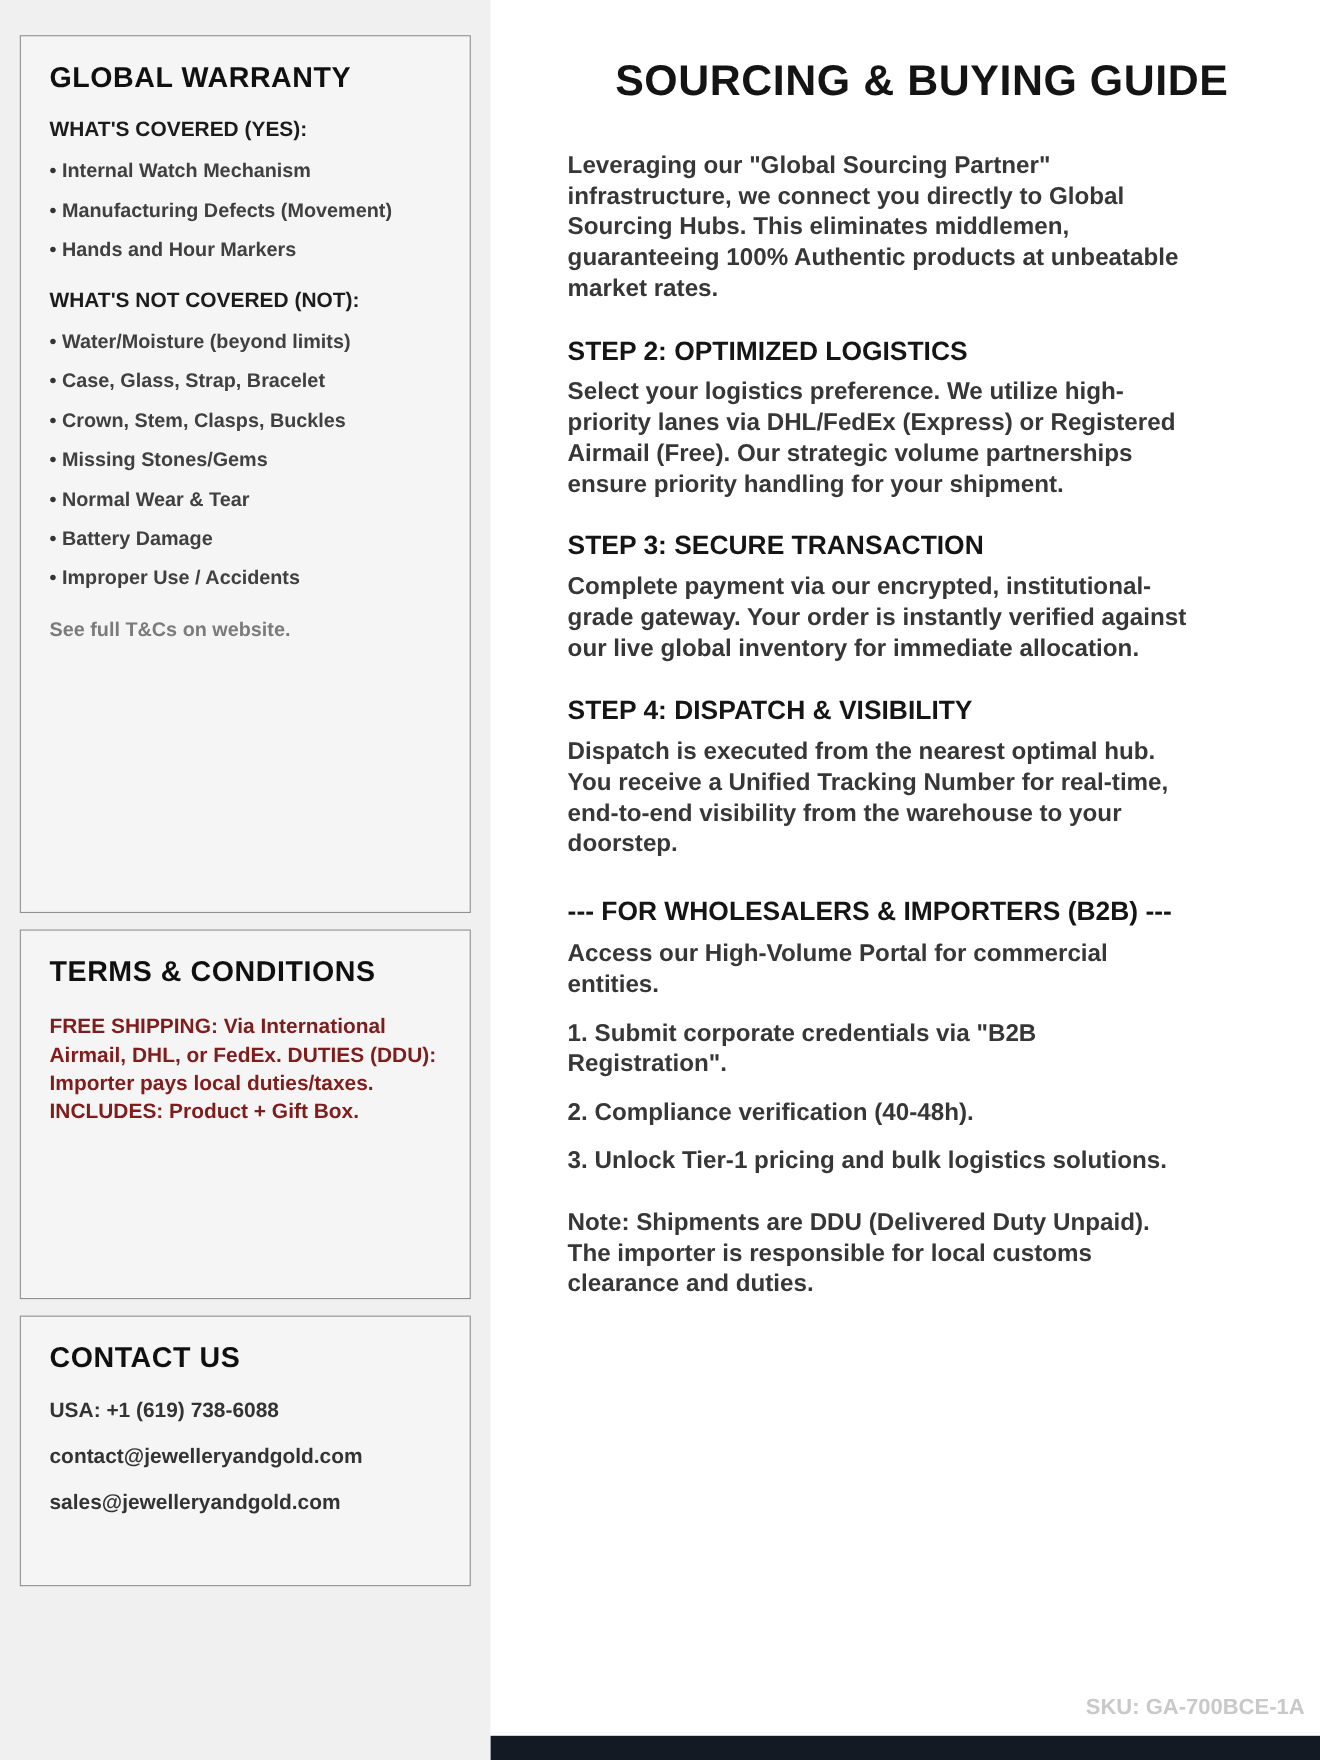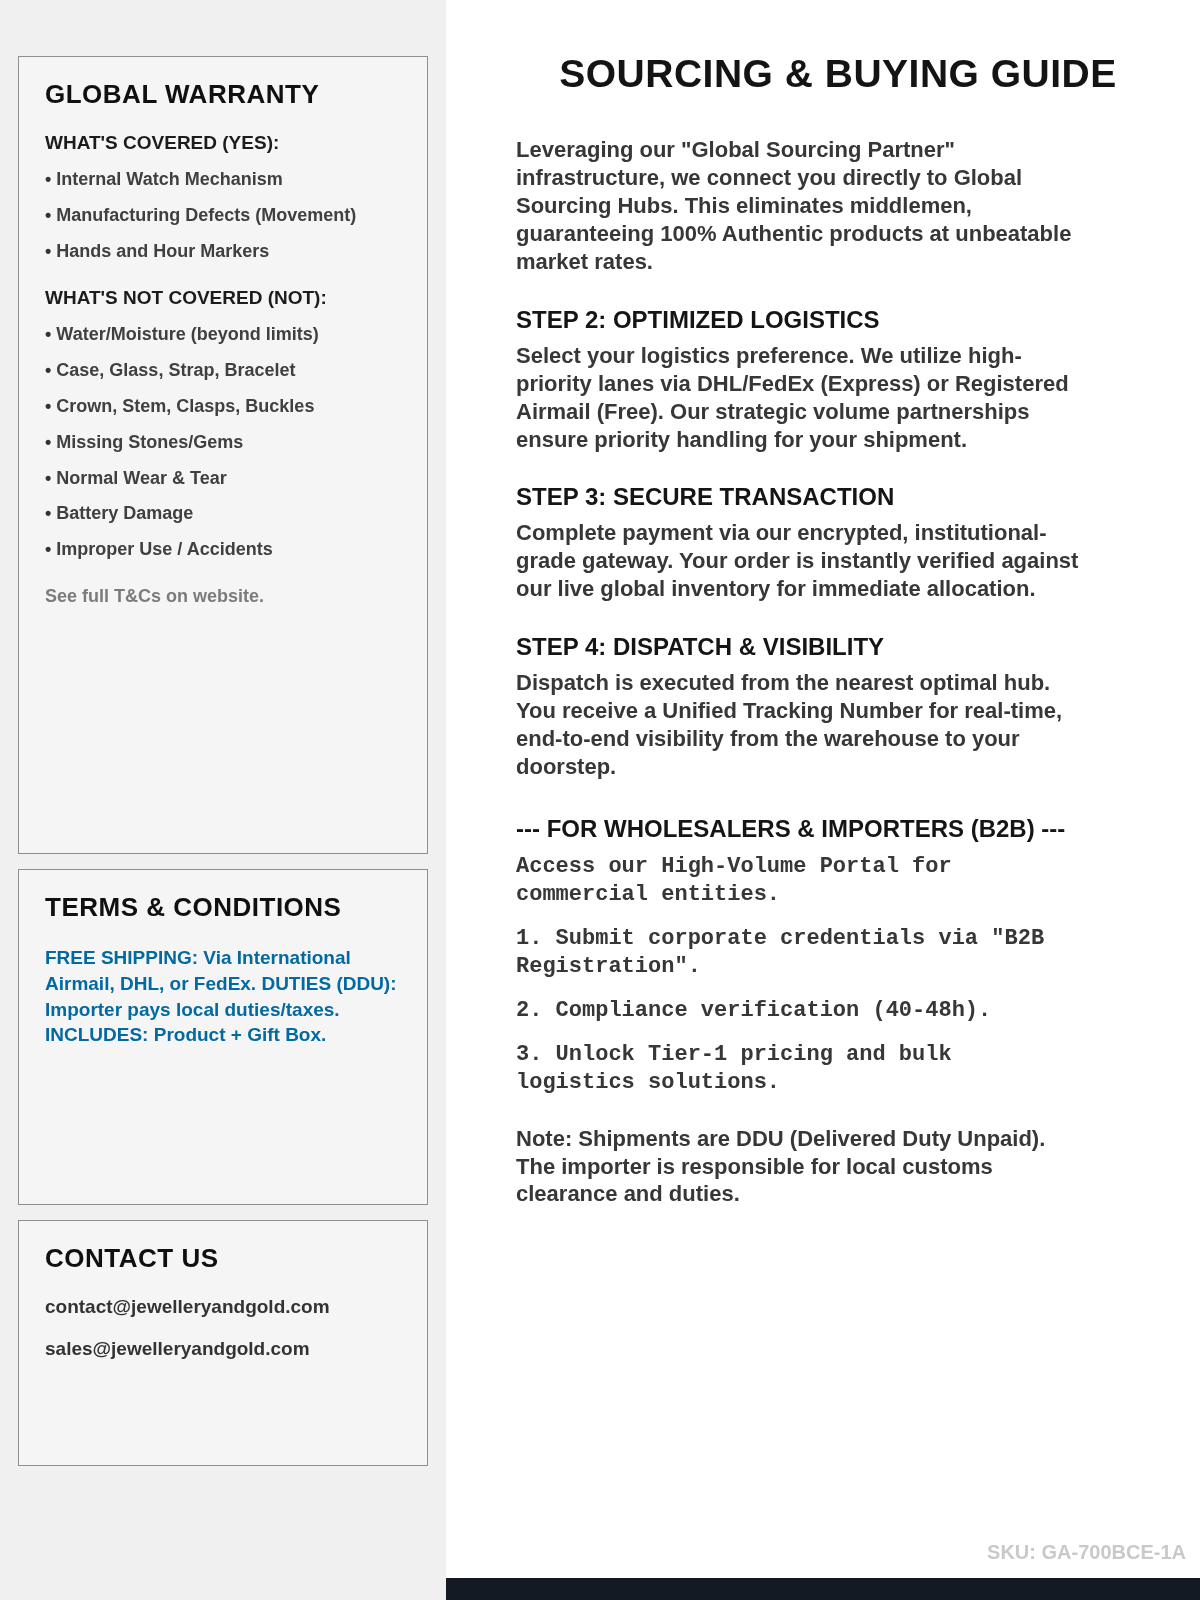--- a/index.html
+++ b/index.html
@@ -15,21 +15,21 @@
     background: #ffffff;
     overflow: hidden;
   }
 
   
   .sidebar {
     position: absolute; left: 0; top: 0;
     width: 446px; height: 1600px;
     background: #f0f0f0;
     box-sizing: border-box;
-    padding: 56px 18px 0 18px;
+    padding: 32px 18px 0 18px;
   }
   .side-box {
     background: #f5f5f5;
     border: 1px solid #8f8f8f;
     box-sizing: border-box;
     padding: 22px 26px;
     margin-bottom: 15px;
   }
   .box-warranty { min-height: 798px; }
   .box-terms    { min-height: 336px; }
@@ -48,21 +48,21 @@
   .bullet-list li {
     font-size: 18px; font-weight: 600; color: #404040;
     margin: 16px 0 15px 0; line-height: 1.1;
   }
   .bullet-list li::before { content: "\2022\00a0 "; color: #333333; }
   .side-footnote {
     font-size: 18px; font-weight: 600; color: #7b7b7b;
     margin: 26px 0 0 0;
   }
   .side-body {
-    font-size: 19px; font-weight: 600; color: #0369a1;
+    font-size: 19px; font-weight: 600; color: #7f1d1d;
     line-height: 1.36; margin: 0;
   }
   .contact-line {
     font-size: 19px; font-weight: 600; color: #333333;
     margin: 0 0 20px 0;
   }
 
   
   .main {
     position: absolute; left: 446px; top: 0; right: 0; bottom: 0;
@@ -86,21 +86,20 @@
     max-width: 565px;
   }
   .b2b-heading {
     font-size: 24px; font-weight: 800; color: #151515;
     margin: 34px 0 10px 0;
   }
   .b2b-para {
     font-size: 22px; font-weight: 600; color: #373737;
     line-height: 1.27; margin: 0 0 16px 0;
     max-width: 565px;
-    font-family: Liberation Mono, monospace;
   }
   .b2b-note {
     font-size: 22px; font-weight: 600; color: #373737;
     line-height: 1.27; margin: 28px 0 0 0;
     max-width: 565px;
   }
 
   
   .sku-label {
     position: absolute; right: 14px; bottom: 36px;
@@ -142,20 +141,21 @@
       <p class="side-footnote">See full T&amp;Cs on website.</p>
     </section>
 
     <section class="side-box box-terms">
       <h2 class="side-title">TERMS &amp; CONDITIONS</h2>
       <p class="side-body">FREE SHIPPING: Via International Airmail, DHL, or FedEx.  DUTIES (DDU): Importer pays local duties/taxes.  INCLUDES: Product + Gift Box.</p>
     </section>
 
     <section class="side-box box-contact">
       <h2 class="side-title">CONTACT US</h2>
+      <p class="contact-line">USA: +1 (619) 738-6088</p>
       <p class="contact-line">contact@jewelleryandgold.com</p>
       <p class="contact-line">sales@jewelleryandgold.com</p>
     </section>
 
   </aside>
 
   <main class="main">
     <h1 class="main-title">SOURCING &amp; BUYING GUIDE</h1>
 
     <section>

